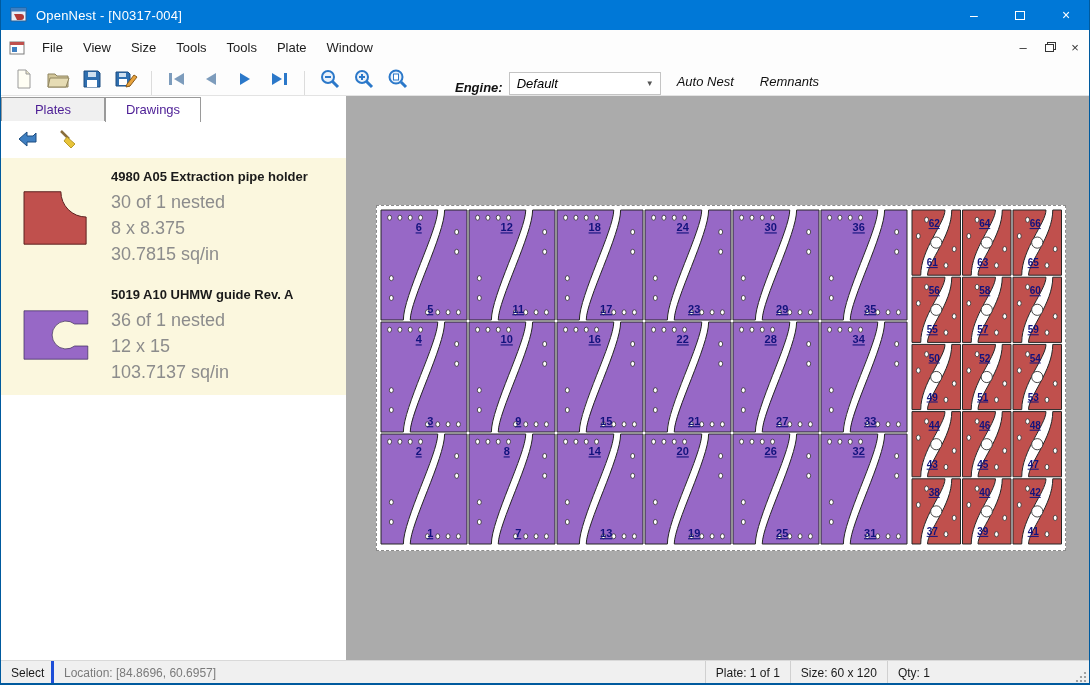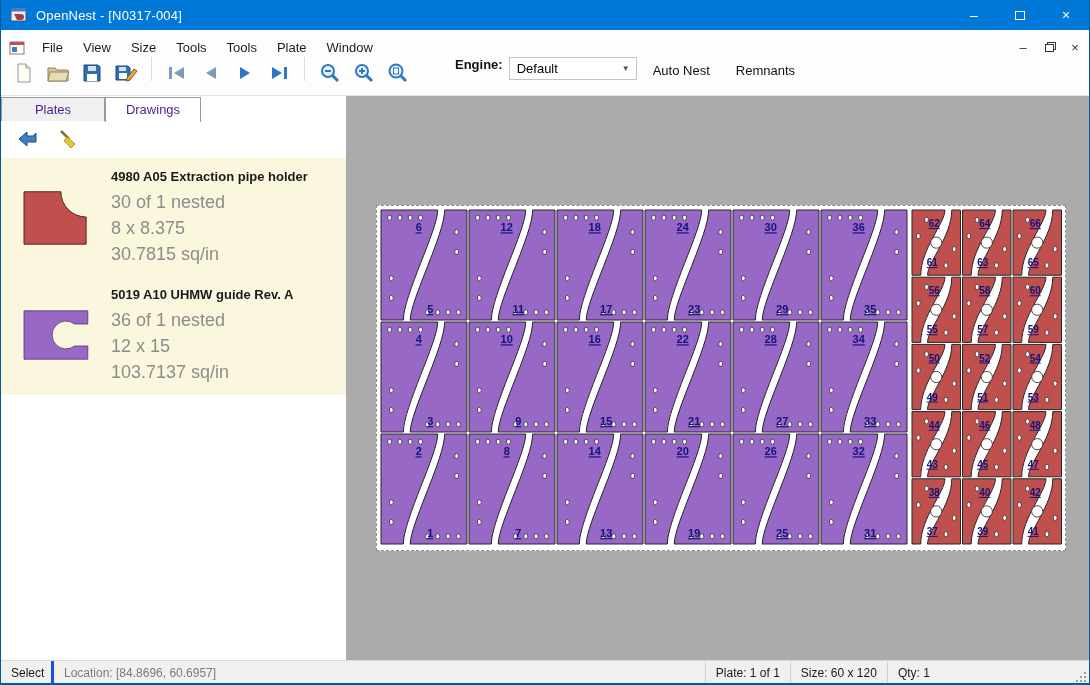--- a/index.html
+++ b/index.html
@@ -17,25 +17,25 @@
   .cap-btn{width:46px;height:30px;display:flex;align-items:center;justify-content:center;font-size:14px;color:#fff;cursor:pointer;}
   .cap-box{width:10px;height:9px;border:1px solid #fff;}
   
   .menubar{position:absolute;left:0;top:30px;width:100%;height:36px;background:#fdfdfd;display:flex;align-items:center;border-bottom:1px solid #ececec;}
   .mdi-doc-icon{width:16px;height:14px;margin:0 7px 0 8px;}
   .menu-item{padding:4px 10px;font-size:13px;color:#1c1c1c;cursor:pointer;}
   .menubar .spacer{flex:1;}
   .mdi-btn{width:24px;height:22px;display:flex;align-items:center;justify-content:center;color:#333;font-size:13px;cursor:pointer;margin-right:2px;}
   .mdi-restore-box{width:9px;height:8px;border:1px solid #333;box-shadow:2px -2px 0 -1px #fdfdfd,2px -2px 0 0 #333;}
   
-  .toolbar{position:absolute;left:0;top:57px;width:100%;height:39px;background:#fdfdfd;display:flex;align-items:flex-start;border-bottom:1px solid #e3e3e3;}
+  .toolbar{position:absolute;left:0;top:57px;width:100%;height:39px;background:#fdfdfd;display:flex;align-items:flex-end;border-bottom:1px solid #e3e3e3;font-style:italic;}
   .tb-btn{width:34px;height:32px;display:flex;align-items:center;justify-content:center;cursor:pointer;}
   .tb-sep{width:1px;height:24px;background:#dcdcdc;margin:0 8px;}
   .tb-label{font-size:13px;font-weight:bold;color:#111;margin:0 6px 0 40px;}
-  .combo{width:128px;height:23px;border:1px solid #c4c4c4;background:#fff;display:flex;align-items:center;font-size:13px;padding-left:7px;cursor:pointer;}
+  .combo{width:152px;height:23px;border:1px solid #c4c4c4;background:#fff;display:flex;align-items:center;font-size:13px;padding-left:7px;cursor:pointer;}
   .combo .spacer{flex:1;}
   .combo .chev{font-size:8px;color:#555;padding-right:6px;}
   .tb-text-btn{font-size:13px;color:#111;padding:6px 10px;cursor:pointer;margin-left:6px;}
   
   .main{position:absolute;left:0;top:96px;width:100%;height:564px;}
   .leftpanel{position:absolute;left:0;top:0;width:345px;height:564px;background:#fff;}
   .tabs{position:absolute;left:0;top:1px;height:24px;display:flex;}
   .tab{padding:4px 0;width:104px;text-align:center;font-size:13px;border:1px solid #9a9a9a;background:#f0f0f0;color:#4c1d95;cursor:pointer;border-bottom:none;}
   .tab.active{background:#fff;width:96px;position:relative;z-index:2;height:25px;}
   .panel-toolbar{position:absolute;left:0;top:29px;width:100%;height:30px;display:flex;align-items:center;gap:14px;padding-left:14px;background:#fff;}

